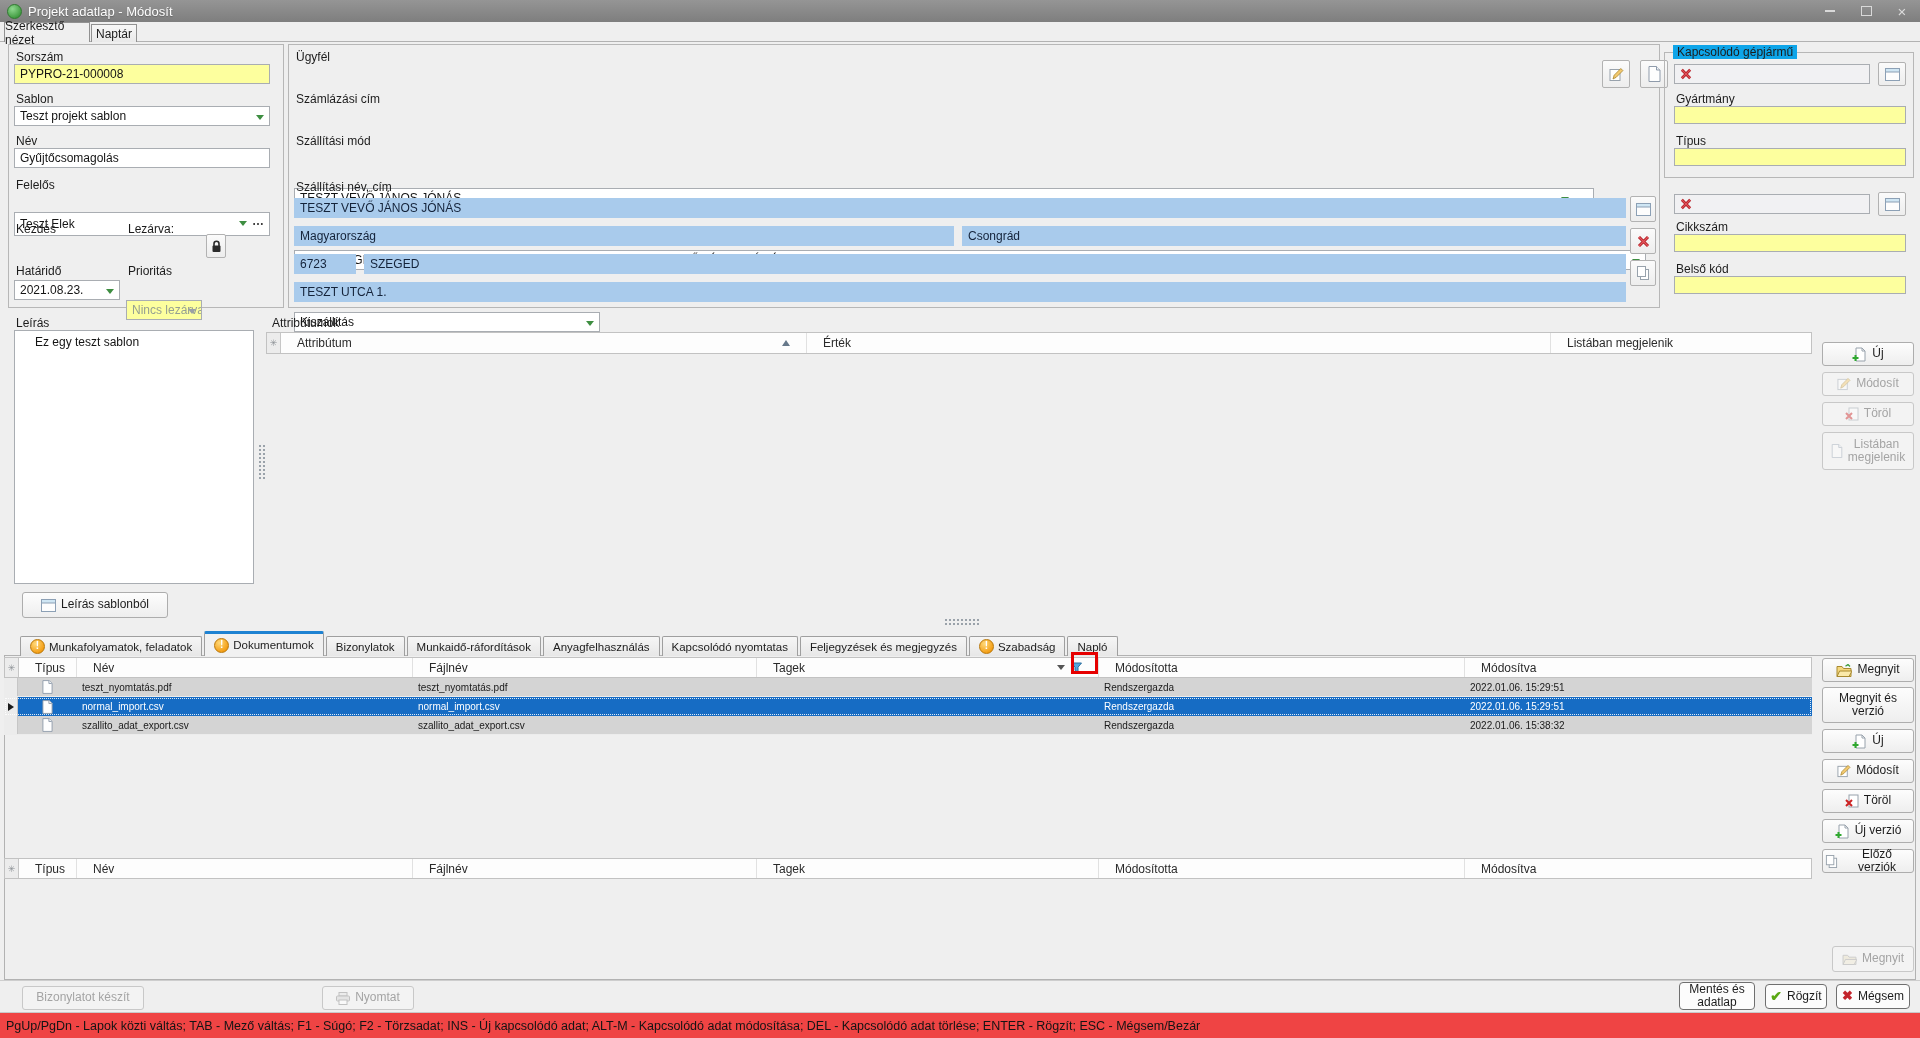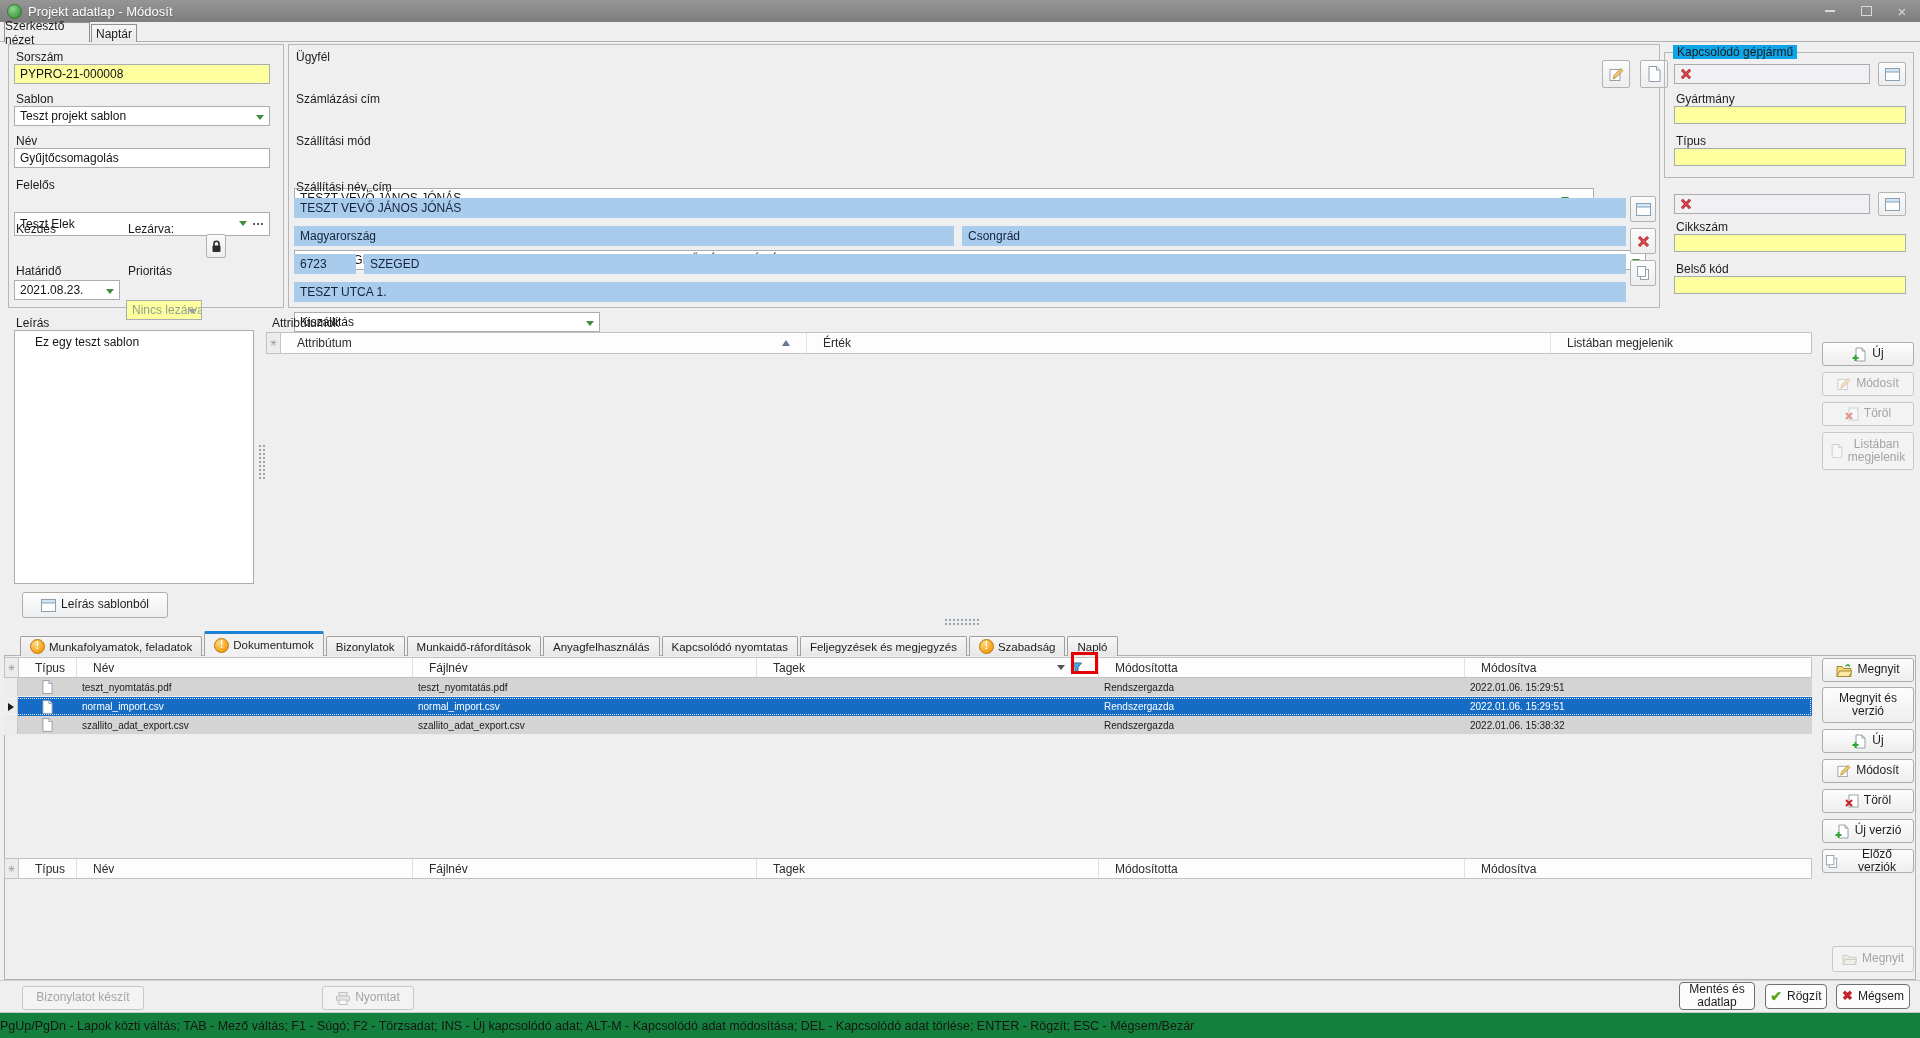--- a/index.html
+++ b/index.html
@@ -75,22 +75,22 @@
   
   .ddrop{background:#fff;border:1px solid #6e6e6e;box-shadow:3px 3px 5px rgba(0,0,0,.3);z-index:20;}
   .dditem{display:flex;align-items:center;height:19px;padding-left:8px;font-size:12px;color:#1c1c1c;}
   .dditem.hl{background:#d7d7d7;}
   .cbx{width:13px;height:13px;border:1px solid #b6bcc2;background:#fdfdfd;margin-right:6px;}
   .ddindent{width:19px;}
   .redbox{border:3px solid #e60000;background:transparent;z-index:22;}
   
   .band{background:#f1f1f1;border:1px solid #c6c6c6;display:flex;align-items:center;justify-content:center;font-size:12px;}
   .footer{left:0;top:980px;width:1920px;height:32px;background:#efefef;border-top:1px solid #cdcdcd;}
-  .statusbar{left:0;top:1012px;width:1920px;height:26px;background:#15803d;border-top:1px solid #c9c9c9;
-    display:flex;align-items:center;padding-left:0;font-size:12.5px;color:#141414;}
+  .statusbar{left:0;top:1012px;width:1920px;height:26px;background:#ef4444;border-top:1px solid #c9c9c9;
+    display:flex;align-items:center;padding-left:6px;font-size:12.5px;color:#141414;}
   .tabpanel{border:1px solid #b2b2b2;background:#efefef;}
   svg{display:block;}
 </style>
 </head>
 <body>
 
 <div class="screen">
 
   <div class="abs titlebar">
     <span class="appicon"></span>

